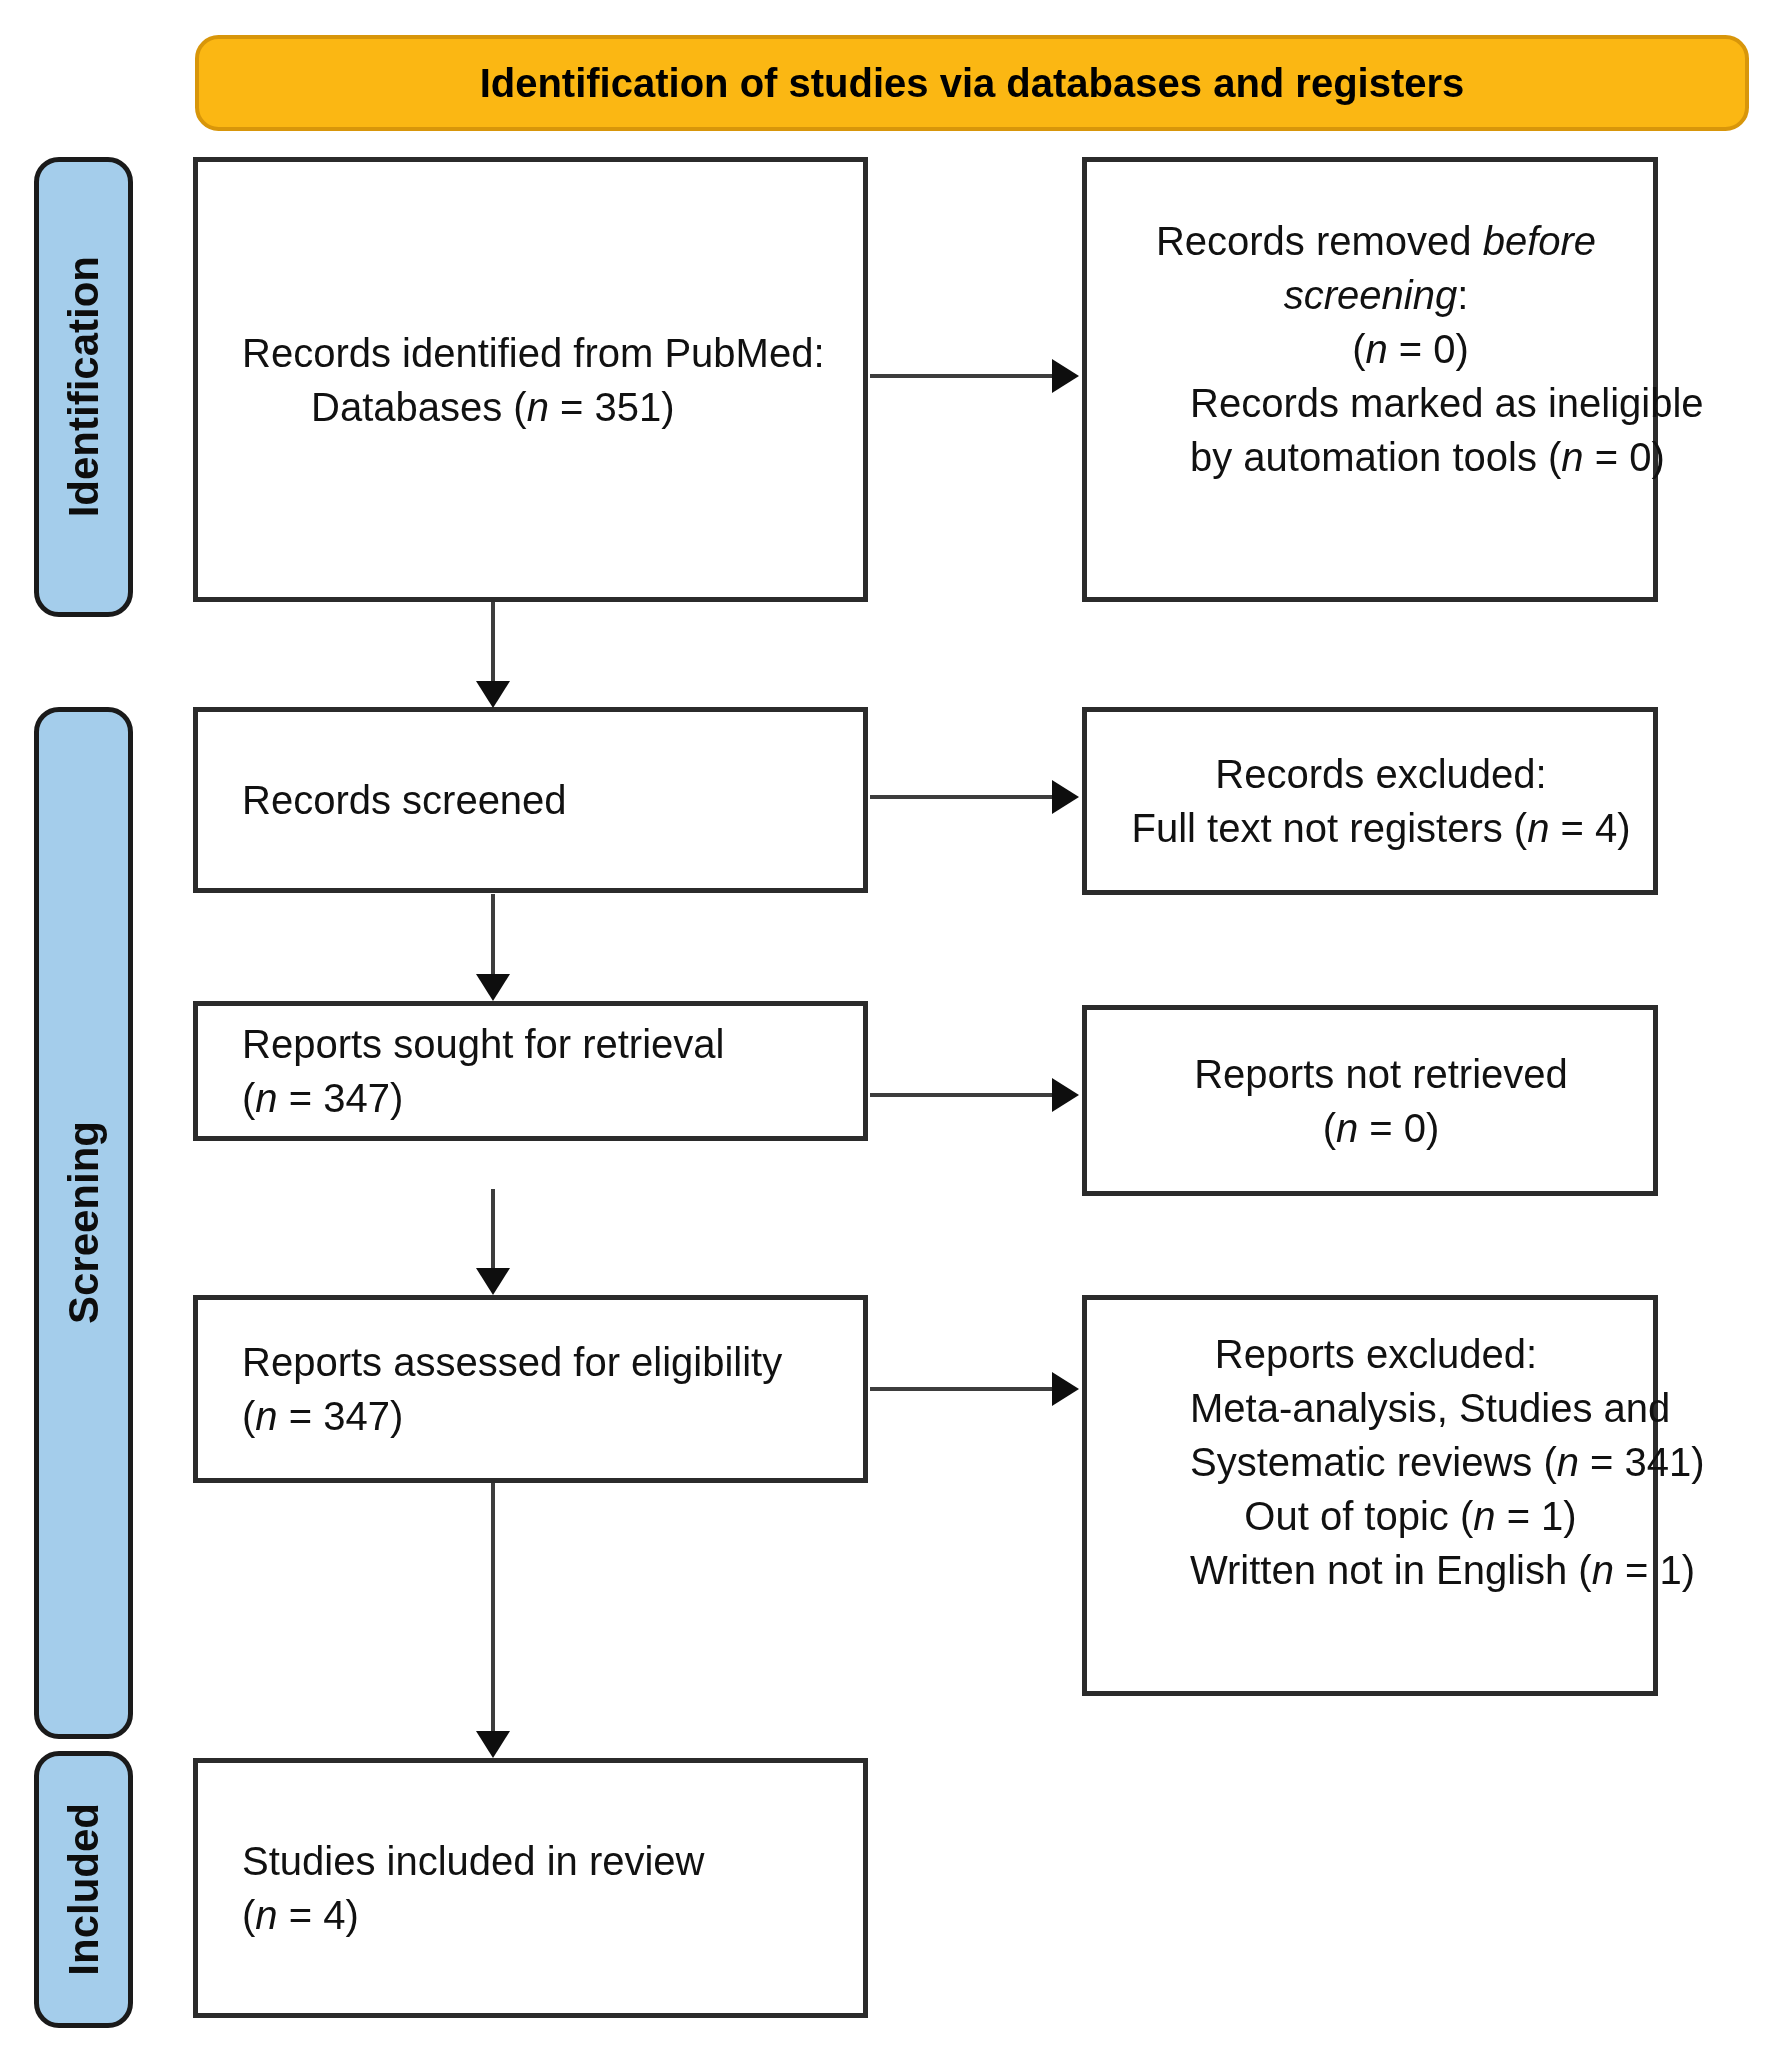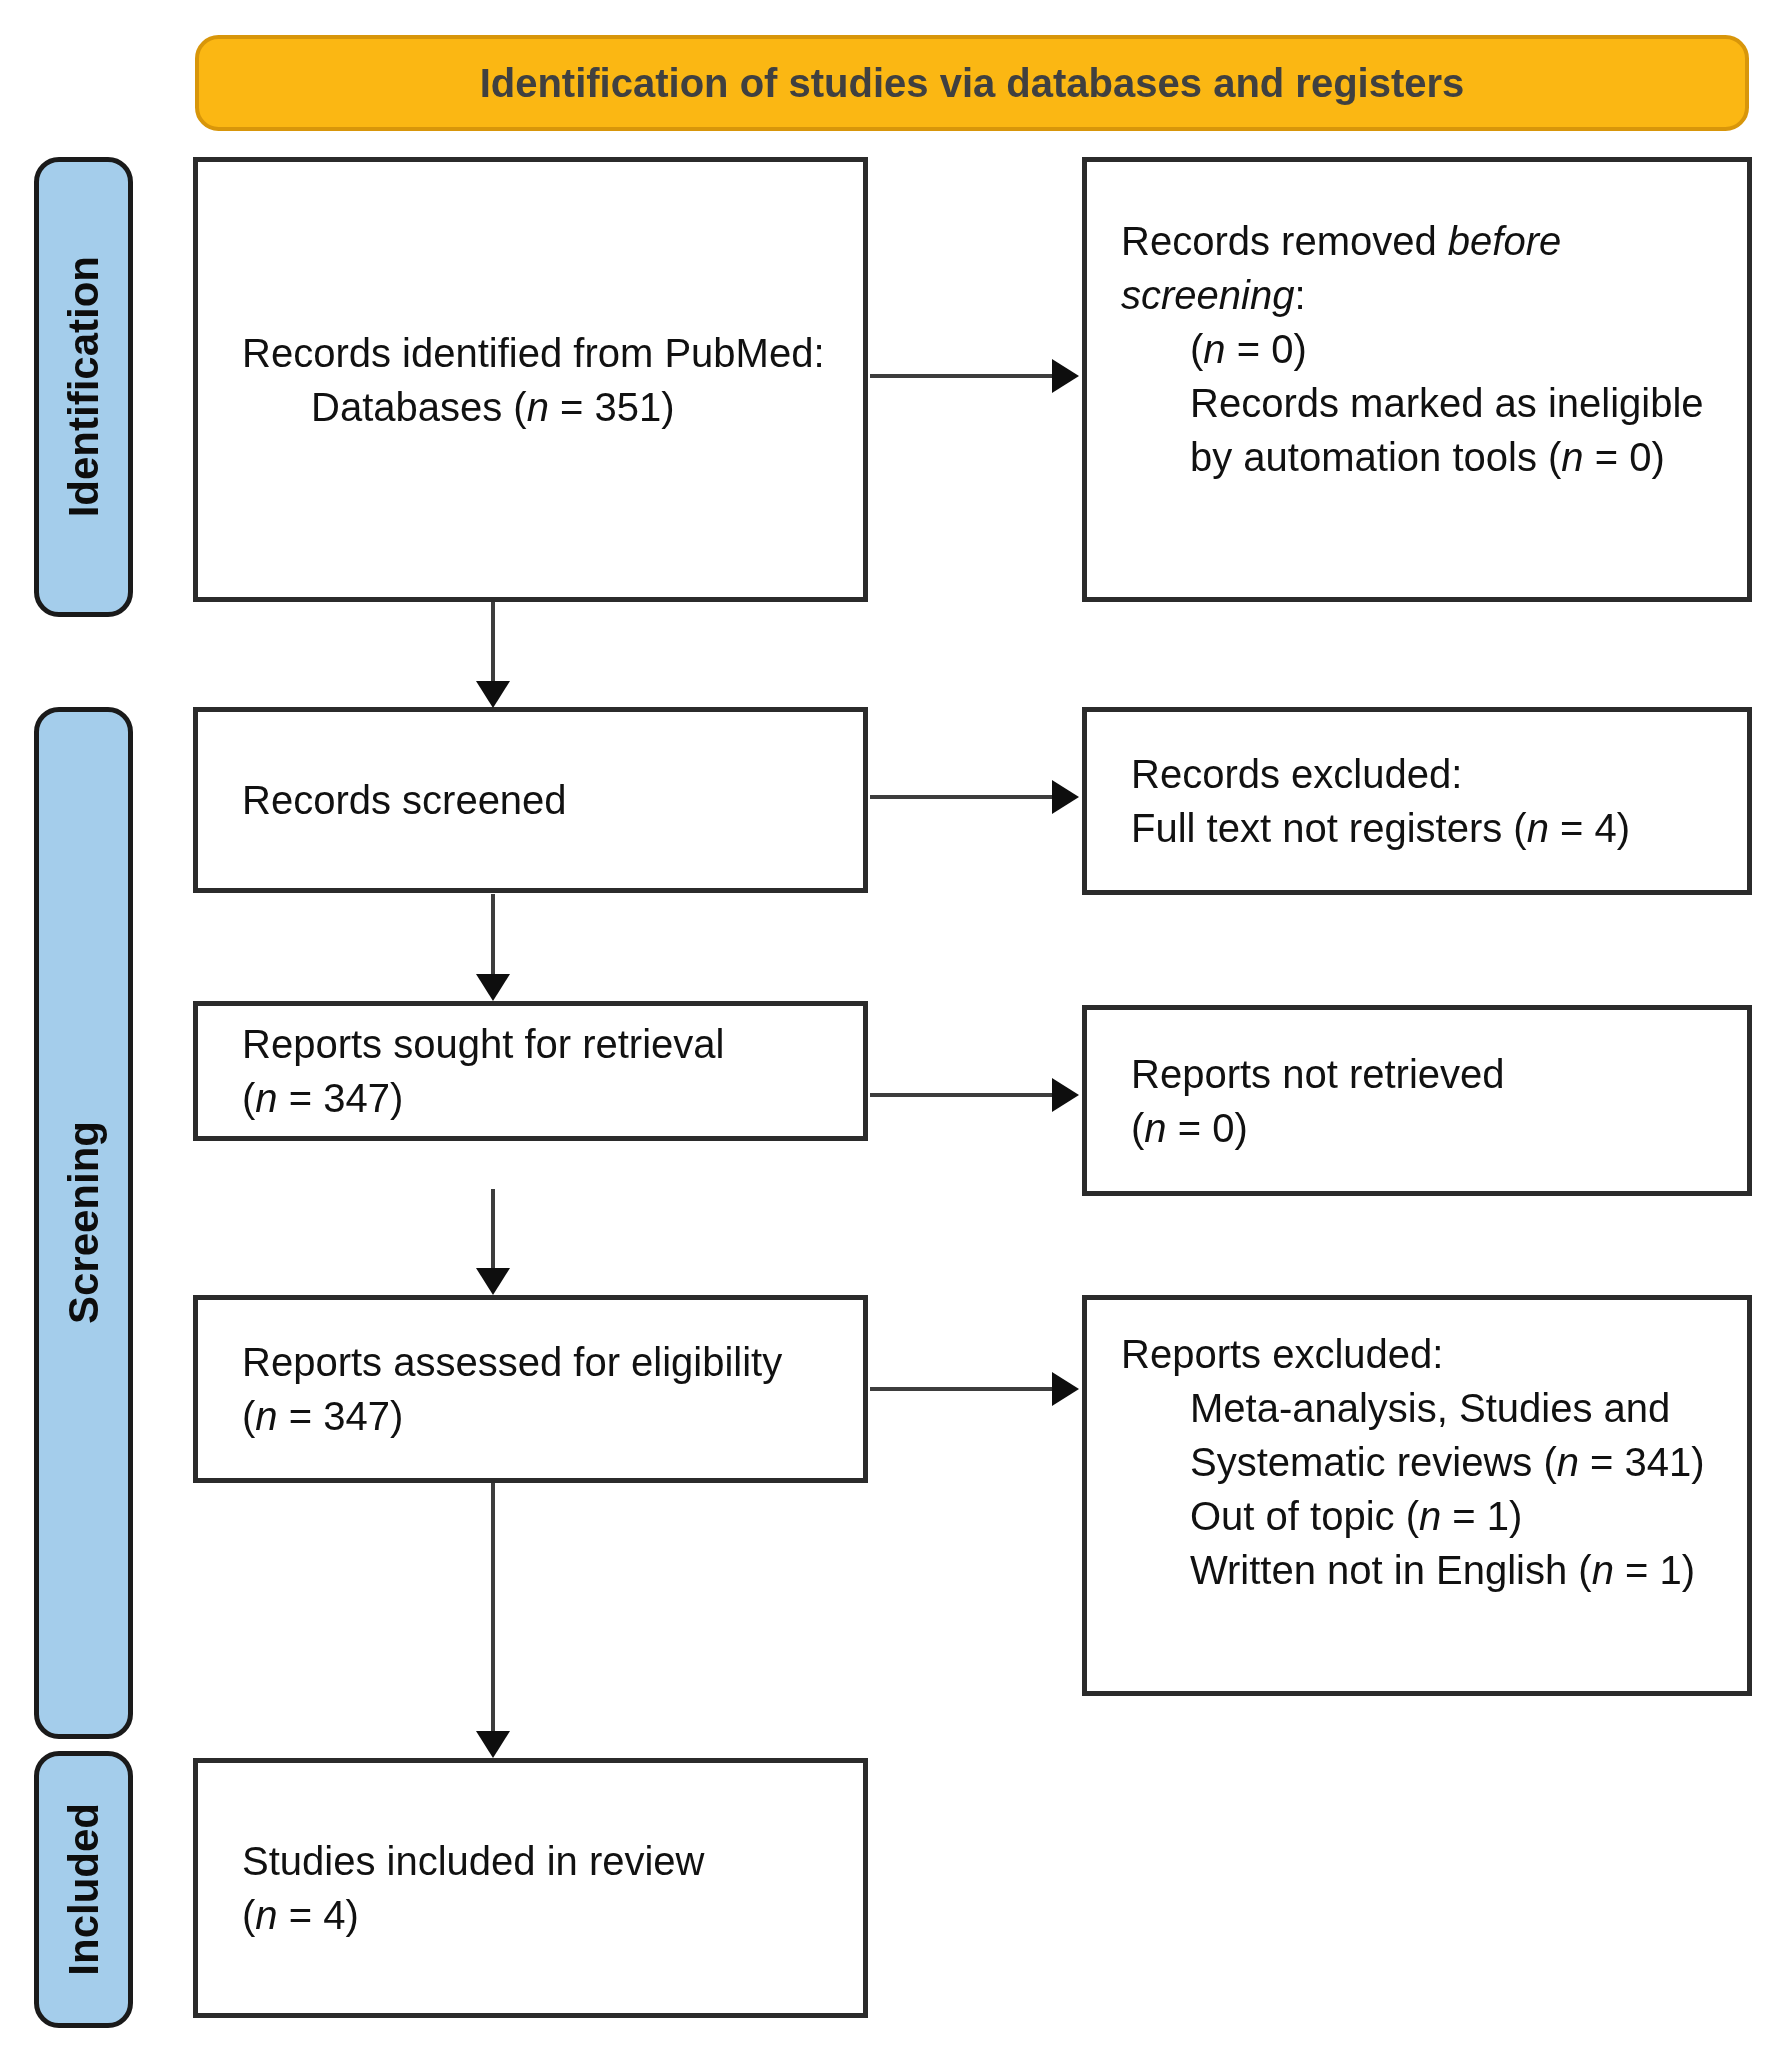--- a/index.html
+++ b/index.html
@@ -12,21 +12,21 @@
     position:relative; width:1786px; height:2055px; background:#ffffff;
     font-family:"Liberation Sans", sans-serif; color:var(--text);
   }
   
   .banner{
     position:absolute; left:195px; top:35px; width:1554px; height:96px;
     background:var(--banner_bg); border:4.2px solid var(--banner_border);
     border-radius:23.5px; box-sizing:border-box;
     display:flex; align-items:center; justify-content:center;
   }
-  .banner span{font-size:40px; font-weight:bold; color:#404040;}
+  .banner span{font-size:40px; font-weight:bold; color:#000000;}
   
   .stage{
     position:absolute; left:34px; width:99px;
     background:var(--stage_bg); border:5px solid var(--stage_border);
     border-radius:25px; box-sizing:border-box;
     display:flex; align-items:center; justify-content:center;
   }
   .stage .vtext{
     writing-mode:vertical-rl; transform:rotate(180deg);
     font-size:42px; font-weight:bold; color:#0d0d0d; white-space:nowrap;
@@ -38,21 +38,21 @@
   .box{
     position:absolute; background:#ffffff; border:5px solid var(--box_border);
     box-sizing:border-box; display:flex; flex-direction:column;
     padding-left:34px; padding-right:22px;
   }
   .box.center{justify-content:center;padding-left:44px;}
   .box .line{font-size:40px; line-height:54px; white-space:nowrap;}
   .box .line.indent{padding-left:69px;}
   .it{font-style:italic;}
   .lcol{left:193px; width:675px;}
-  .rcol{left:1082px; width:670px;}
+  .rcol{left:1082px; width:576px;text-align:center;}
   #box-identified{top:157px; height:445px;}
   #box-screened{top:707px; height:186px;}
   #box-sought{top:1001px; height:140px;}
   #box-assessed{top:1295px; height:188px;}
   #box-included{top:1758px; height:260px;}
   #box-removed{top:157px; height:445px; padding-top:52px;}
   #box-rec-excluded{top:707px; height:188px;}
   #box-not-retrieved{top:1005px; height:191px;}
   #box-rep-excluded{top:1295px; height:401px; padding-top:27px;}
   

